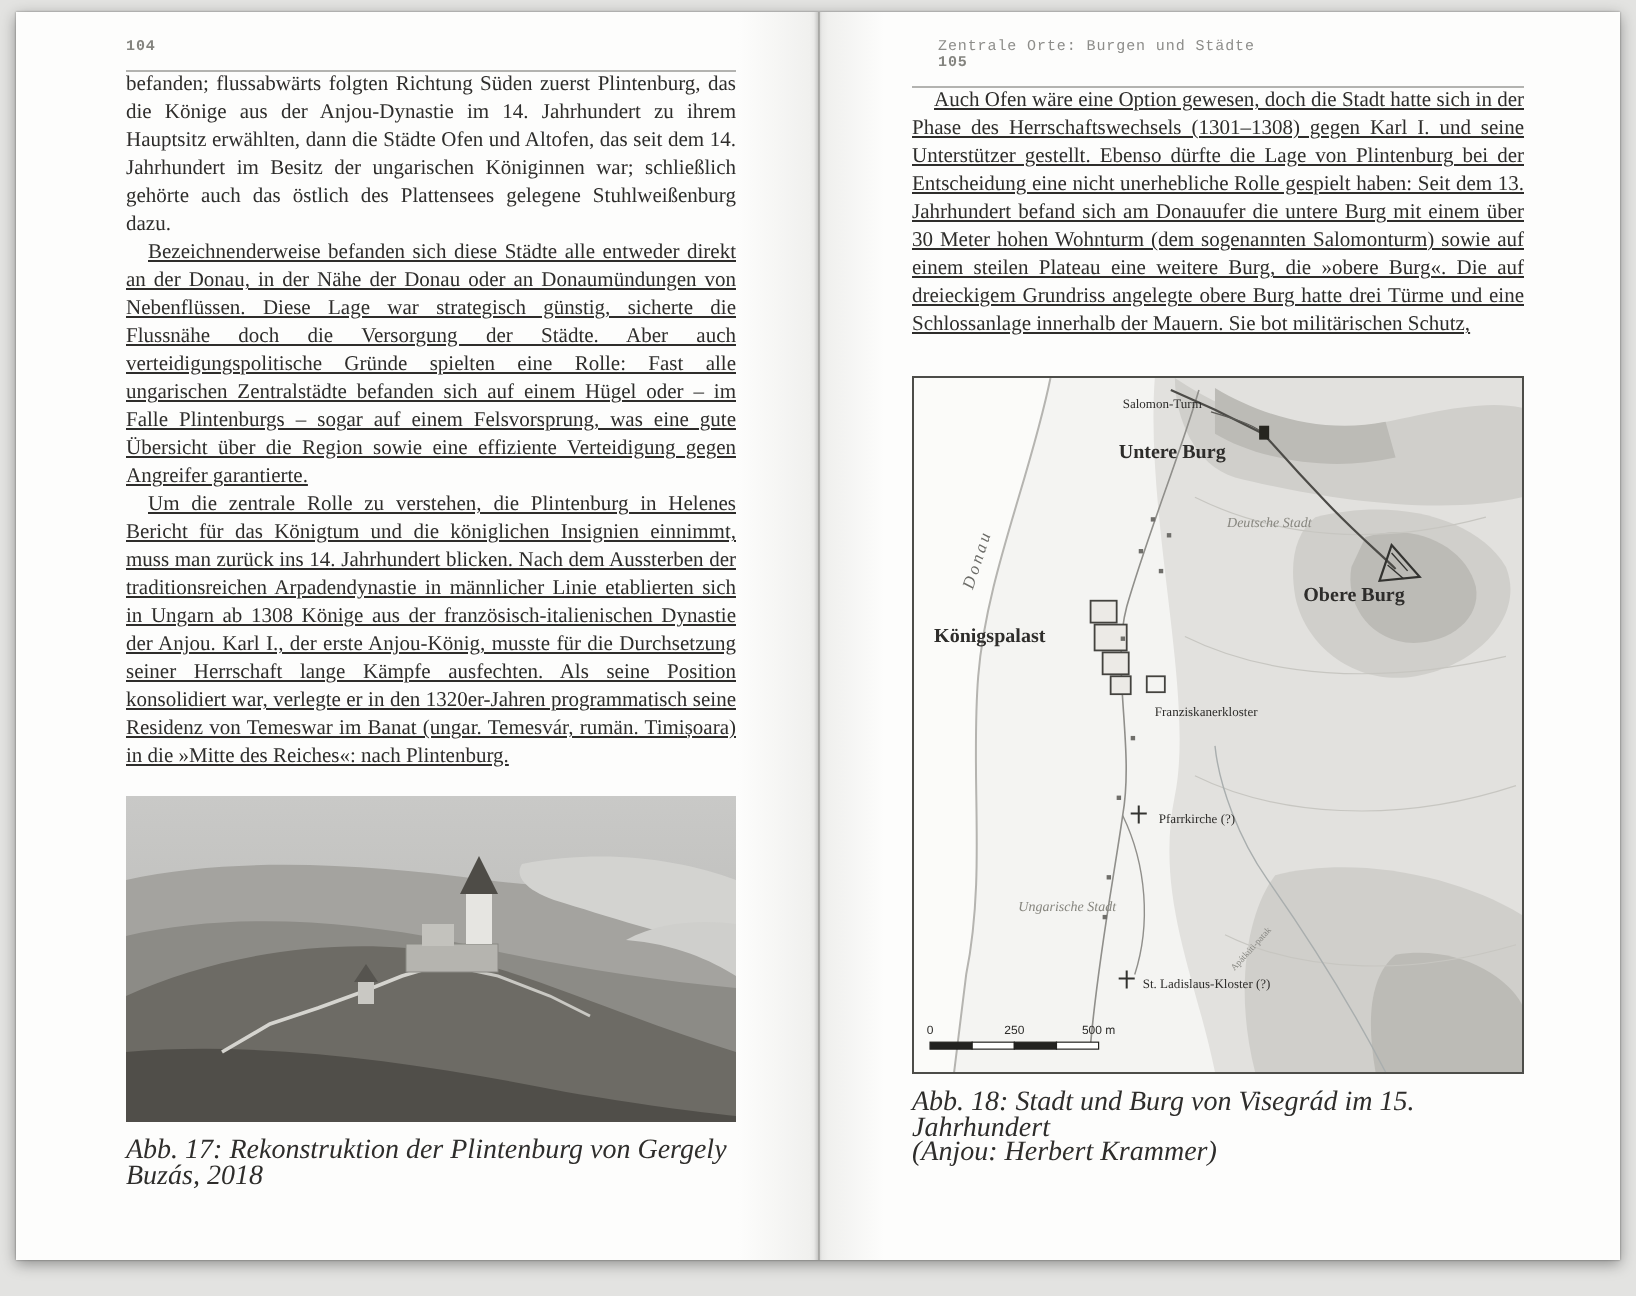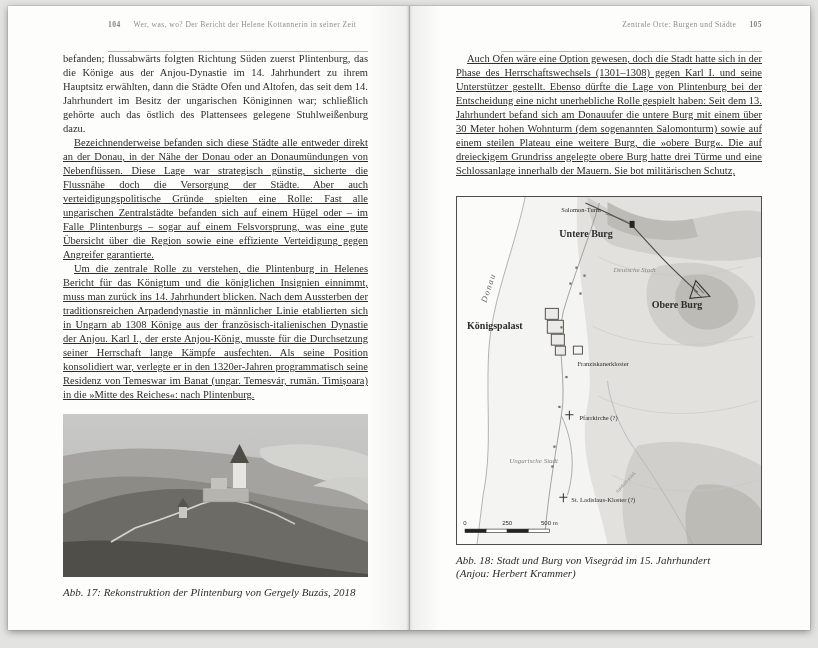--- a/index.html
+++ b/index.html
@@ -19,46 +19,45 @@
     padding:14px 41px 0 55px;
     background:linear-gradient(to right,#fdfdfc 90%,#f0f0ee 99%,#e4e4e2 100%);
   }
   .page.right{
     padding:14px 48px 0 46px;
     border-left:1px solid #bcbcb9;
     background:linear-gradient(to left,#fdfdfc 92%,#f0f0ee 99%,#e6e6e4 100%);
   }
   .running-head{
     display:flex;align-items:baseline;
-    font-family:Liberation Serif, serif;
+    font-family:Liberation Mono, monospace;
     font-size:7.5px;letter-spacing:.45px;color:#8d8d8a;
     border-bottom:1px solid #b3b3b0;
-    padding-bottom:22px;
-    margin-left:45px;
+    padding-bottom:7px;
   }
   .running-head .pn{font-weight:bold;color:#84847f;}
   .running-head.rh-left .pn{margin-right:13px;}
-  .running-head.rh-right{justify-content:flex-end;}
+  .running-head.rh-right{justify-content:flex-end;flex-direction:column;}
   .running-head.rh-right .pn{margin-left:13px;}
   .bodytext{
     font-size:10.5px;line-height:14px;color:#2e2d2b;
     text-align:justify;hyphens:auto;
   }
   .bodytext p{margin:0;}
   .bodytext p.indent{text-indent:11px;text-decoration:underline;}
   .figure{margin-top:12px;}
   .figure svg{display:block;}
   .photo-frame{width:305px;height:163px;overflow:hidden;}
   .map-frame{
     margin-top:18px;width:100%;height:349px;box-sizing:border-box;
     border:1px solid #4d4d49;background:#f4f4f2;overflow:hidden;
   }
   .map-frame svg{width:100%;height:100%;display:block;}
   .caption{
-    margin-top:9px;font-style:italic;font-size:11px;line-height:12.5px;color:#2e2d2b;
+    margin-top:9px;font-style:italic;font-size:14px;line-height:12.5px;color:#2e2d2b;
   }
   
   .map-frame text{font-family:"Liberation Serif", serif;fill:#2e2d2b;}
   text.m-bold{font-size:10px;font-weight:bold;}
   text.m-small{font-size:6.5px;}
   text.m-ital{font-size:7px;font-style:italic;fill:#87867f;}
   text.m-river{font-size:8.5px;font-style:italic;fill:#6b6b67;letter-spacing:1.5px;}
   text.m-tiny{font-size:4.6px;fill:#8a8a85;}
   text.m-scale{font-size:6px;font-family:"Liberation Sans", sans-serif;fill:#2e2d2b;}
   .gutter-shadow{
@@ -68,21 +67,20 @@
   }
 </style>
 </head>
 <body>
 
 <div class="spread">
 
   <div class="page left">
     <div class="running-head rh-left">
       <span class="pn">104</span>
-      <span class="rh-title">Wer, was, wo? Der Bericht der Helene Kottannerin in seiner Zeit</span>
     </div>
     <div class="bodytext">
       <p>befanden; flussabwärts folgten Richtung Süden zuerst Plintenburg, das die Könige aus der Anjou-Dynastie im 14. Jahrhundert zu ihrem Hauptsitz erwählten, dann die Städte Ofen und Altofen, das seit dem 14. Jahrhundert im Besitz der ungarischen Königinnen war; schließlich gehörte auch das östlich des Plattensees gelegene Stuhlweißenburg dazu.</p>
       <p class="indent">Bezeichnenderweise befanden sich diese Städte alle entweder direkt an der Donau, in der Nähe der Donau oder an Donaumündungen von Nebenflüssen. Diese Lage war strategisch günstig, sicherte die Flussnähe doch die Versorgung der Städte. Aber auch verteidigungspolitische Gründe spielten eine Rolle: Fast alle ungarischen Zentralstädte befanden sich auf einem Hügel oder – im Falle Plintenburgs – sogar auf einem Felsvorsprung, was eine gute Übersicht über die Region sowie eine effiziente Verteidigung gegen Angreifer garantierte.</p>
       <p class="indent">Um die zentrale Rolle zu verstehen, die Plintenburg in Helenes Bericht für das Königtum und die königlichen Insignien einnimmt, muss man zurück ins 14. Jahrhundert blicken. Nach dem Aussterben der traditionsreichen Arpadendynastie in männlicher Linie etablierten sich in Ungarn ab 1308 Könige aus der französisch-italienischen Dynastie der Anjou. Karl I., der erste Anjou-König, musste für die Durchsetzung seiner Herrschaft lange Kämpfe ausfechten. Als seine Position konsolidiert war, verlegte er in den 1320er-Jahren programmatisch seine Residenz von Temeswar im Banat (ungar. Temesvár, rumän. Timișoara) in die »Mitte des Reiches«: nach Plintenburg.</p>
     </div>
 
     <div class="figure">
       <div class="photo-frame">
         <svg viewBox="0 0 305 163" preserveAspectRatio="none">

